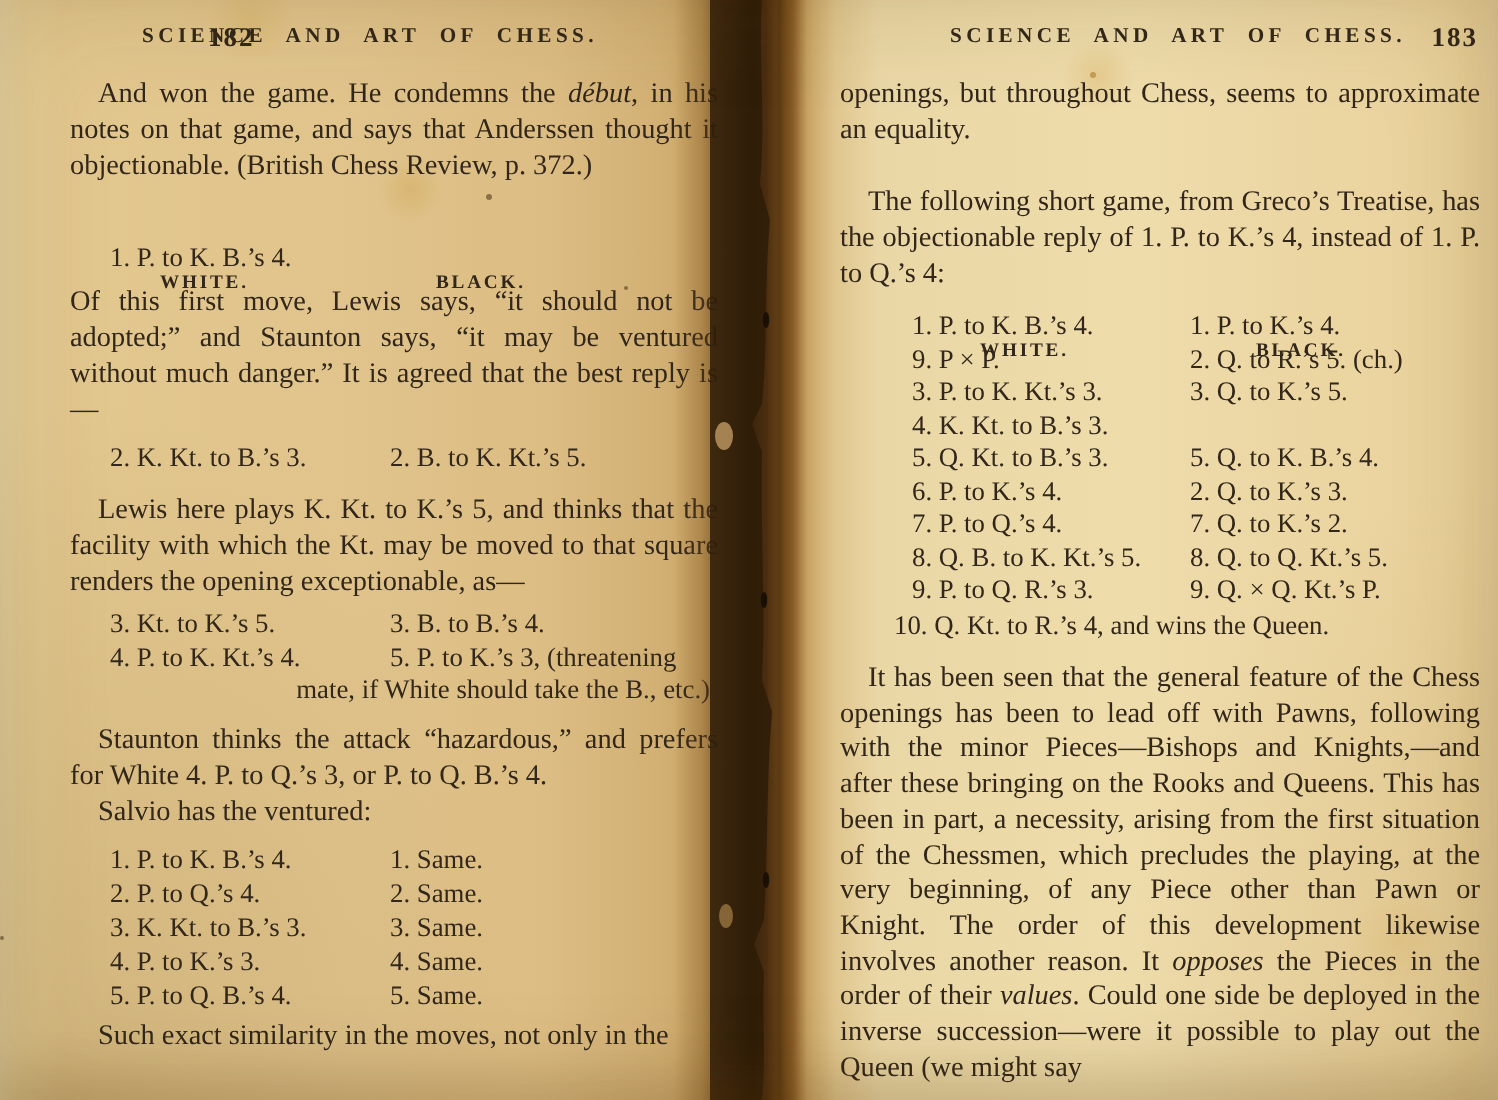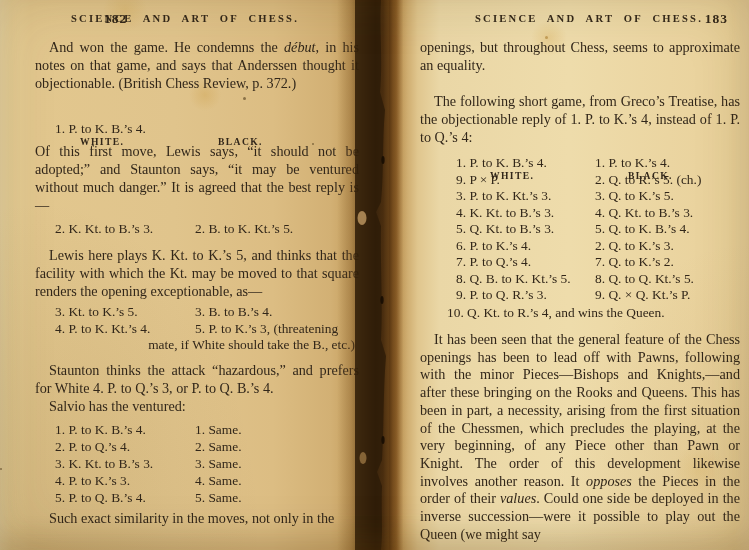--- a/index.html
+++ b/index.html
@@ -31,21 +31,21 @@
     background:linear-gradient(90deg,
       rgba(110,70,25,0) 0%,rgba(110,70,25,0.30) 20%,rgba(75,45,12,0.72) 40%,
       rgba(52,32,10,0.95) 55%,rgba(67,40,12,0.9) 66%,rgba(120,80,30,0.45) 80%,
       rgba(150,110,55,0.15) 90%,rgba(150,110,55,0) 100%);
   }
   .vignette{position:absolute;inset:0;pointer-events:none;
     box-shadow:inset 0 0 55px rgba(85,55,12,0.18), inset 0 -14px 22px rgba(95,60,15,0.14);}
   
   .pagenum{position:absolute;top:11px;font-size:13.5px;letter-spacing:1px;font-weight:bold;}
   .pagenum-left{left:64px;margin-left:40px;}
-  .pagenum-right{right:21px;}
+  .pagenum-right{right:10px;}
   .running-title{position:absolute;top:13px;font-size:10.6px;font-weight:bold;
     letter-spacing:2.2px;word-spacing:5px;text-align:center;white-space:nowrap;}
   .rt-left{left:40px;width:290px;}
   .rt-right{left:60px;width:280px;}
   
   .para{position:absolute;left:35px;width:324px;font-size:14.2px;line-height:18px;
     text-align:justify;text-align-last:left;}
   .page-right .para{left:31px;width:320px;}
   .indent{text-indent:14px;}
   .para i{}
@@ -158,21 +158,20 @@
       <div class="mrow">
         <span class="wcell">9. P × P.</span>
         <span class="bcell">2. Q. to R.’s 5. (ch.)</span>
       </div>
       <div class="mrow">
         <span class="wcell">3. P. to K. Kt.’s 3.</span>
         <span class="bcell">3. Q. to K.’s 5.</span>
       </div>
       <div class="mrow">
         <span class="wcell">4. K. Kt. to B.’s 3.</span>
-        <span class="bcell">4. Q. Kt. to B.’s 3.</span>
       </div>
       <div class="mrow">
         <span class="wcell">5. Q. Kt. to B.’s 3.</span>
         <span class="bcell">5. Q. to K. B.’s 4.</span>
       </div>
       <div class="mrow">
         <span class="wcell">6. P. to K.’s 4.</span>
         <span class="bcell">2. Q. to K.’s 3.</span>
       </div>
       <div class="mrow">

